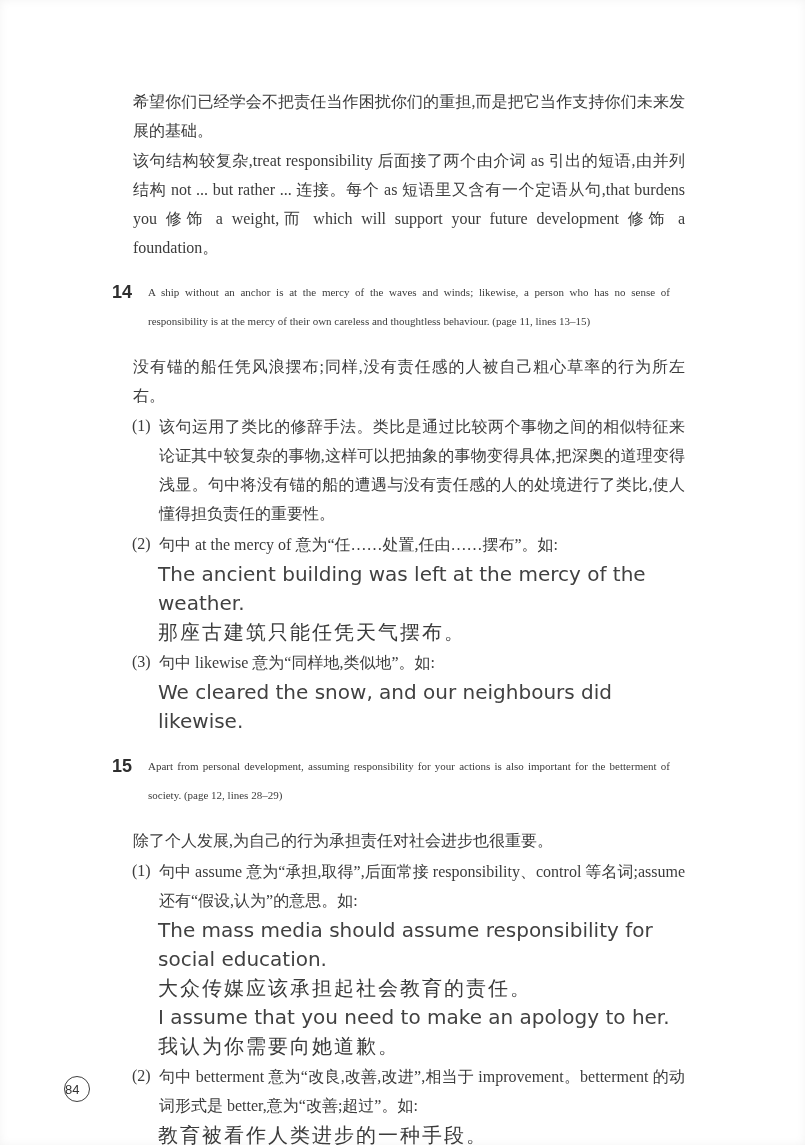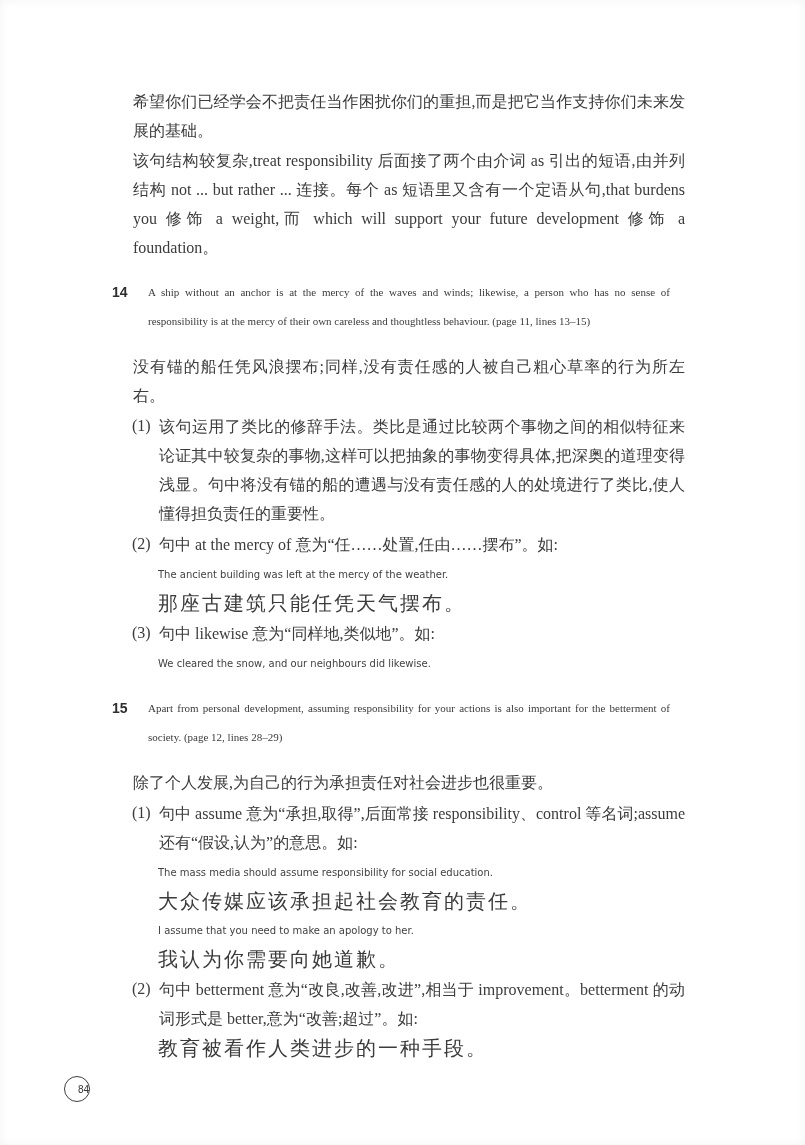--- a/index.html
+++ b/index.html
@@ -39,63 +39,63 @@
   .item {
     position: relative;
     margin-top: 10px;
   }
   .item-number {
     position: absolute;
     left: -20px;
     top: 0;
     font-family: "Liberation Sans", "DejaVu Sans", sans-serif;
     font-weight: 700;
-    font-size: 14px;
+    font-size: 18px;
     line-height: 29px;
     color: #2e2e2e;
   }
   .point {
     display: flex;
   }
   .marker {
     flex: 0 0 26px;
     font-size: 16px;
     line-height: 29px;
   }
   .point-body {
     flex: 1;
     min-width: 0;
   }
   .example-en {
     margin: 0;
     font-family: "DejaVu Sans", "Liberation Sans", sans-serif;
-    font-size: 10px;
+    font-size: 20px;
     line-height: 29px;
     color: #414141;
   }
   .example-zh {
     margin: 0;
     font-size: 20px;
     line-height: 29px;
     letter-spacing: 2px;
   }
   .page-number {
     position: absolute;
     left: 64px;
     top: 1076px;
     width: 26px;
     height: 26px;
     box-sizing: border-box;
     border: 1.5px solid #3f3f3f;
     border-radius: 50%;
     display: flex;
     align-items: center;
-    justify-content: flex-end;
+    justify-content: flex-start;
     font-family: "Liberation Sans", "DejaVu Sans", sans-serif;
-    font-size: 10px;
+    font-size: 13px;
     color: #333333;
   }
 </style>
 </head>
 <body>
 
 <div class="page">
   <main class="content">
 
     <p class="para">希望你们已经学会不把责任当作困扰你们的重担,而是把它当作支持你们未来发展的基础。</p>

